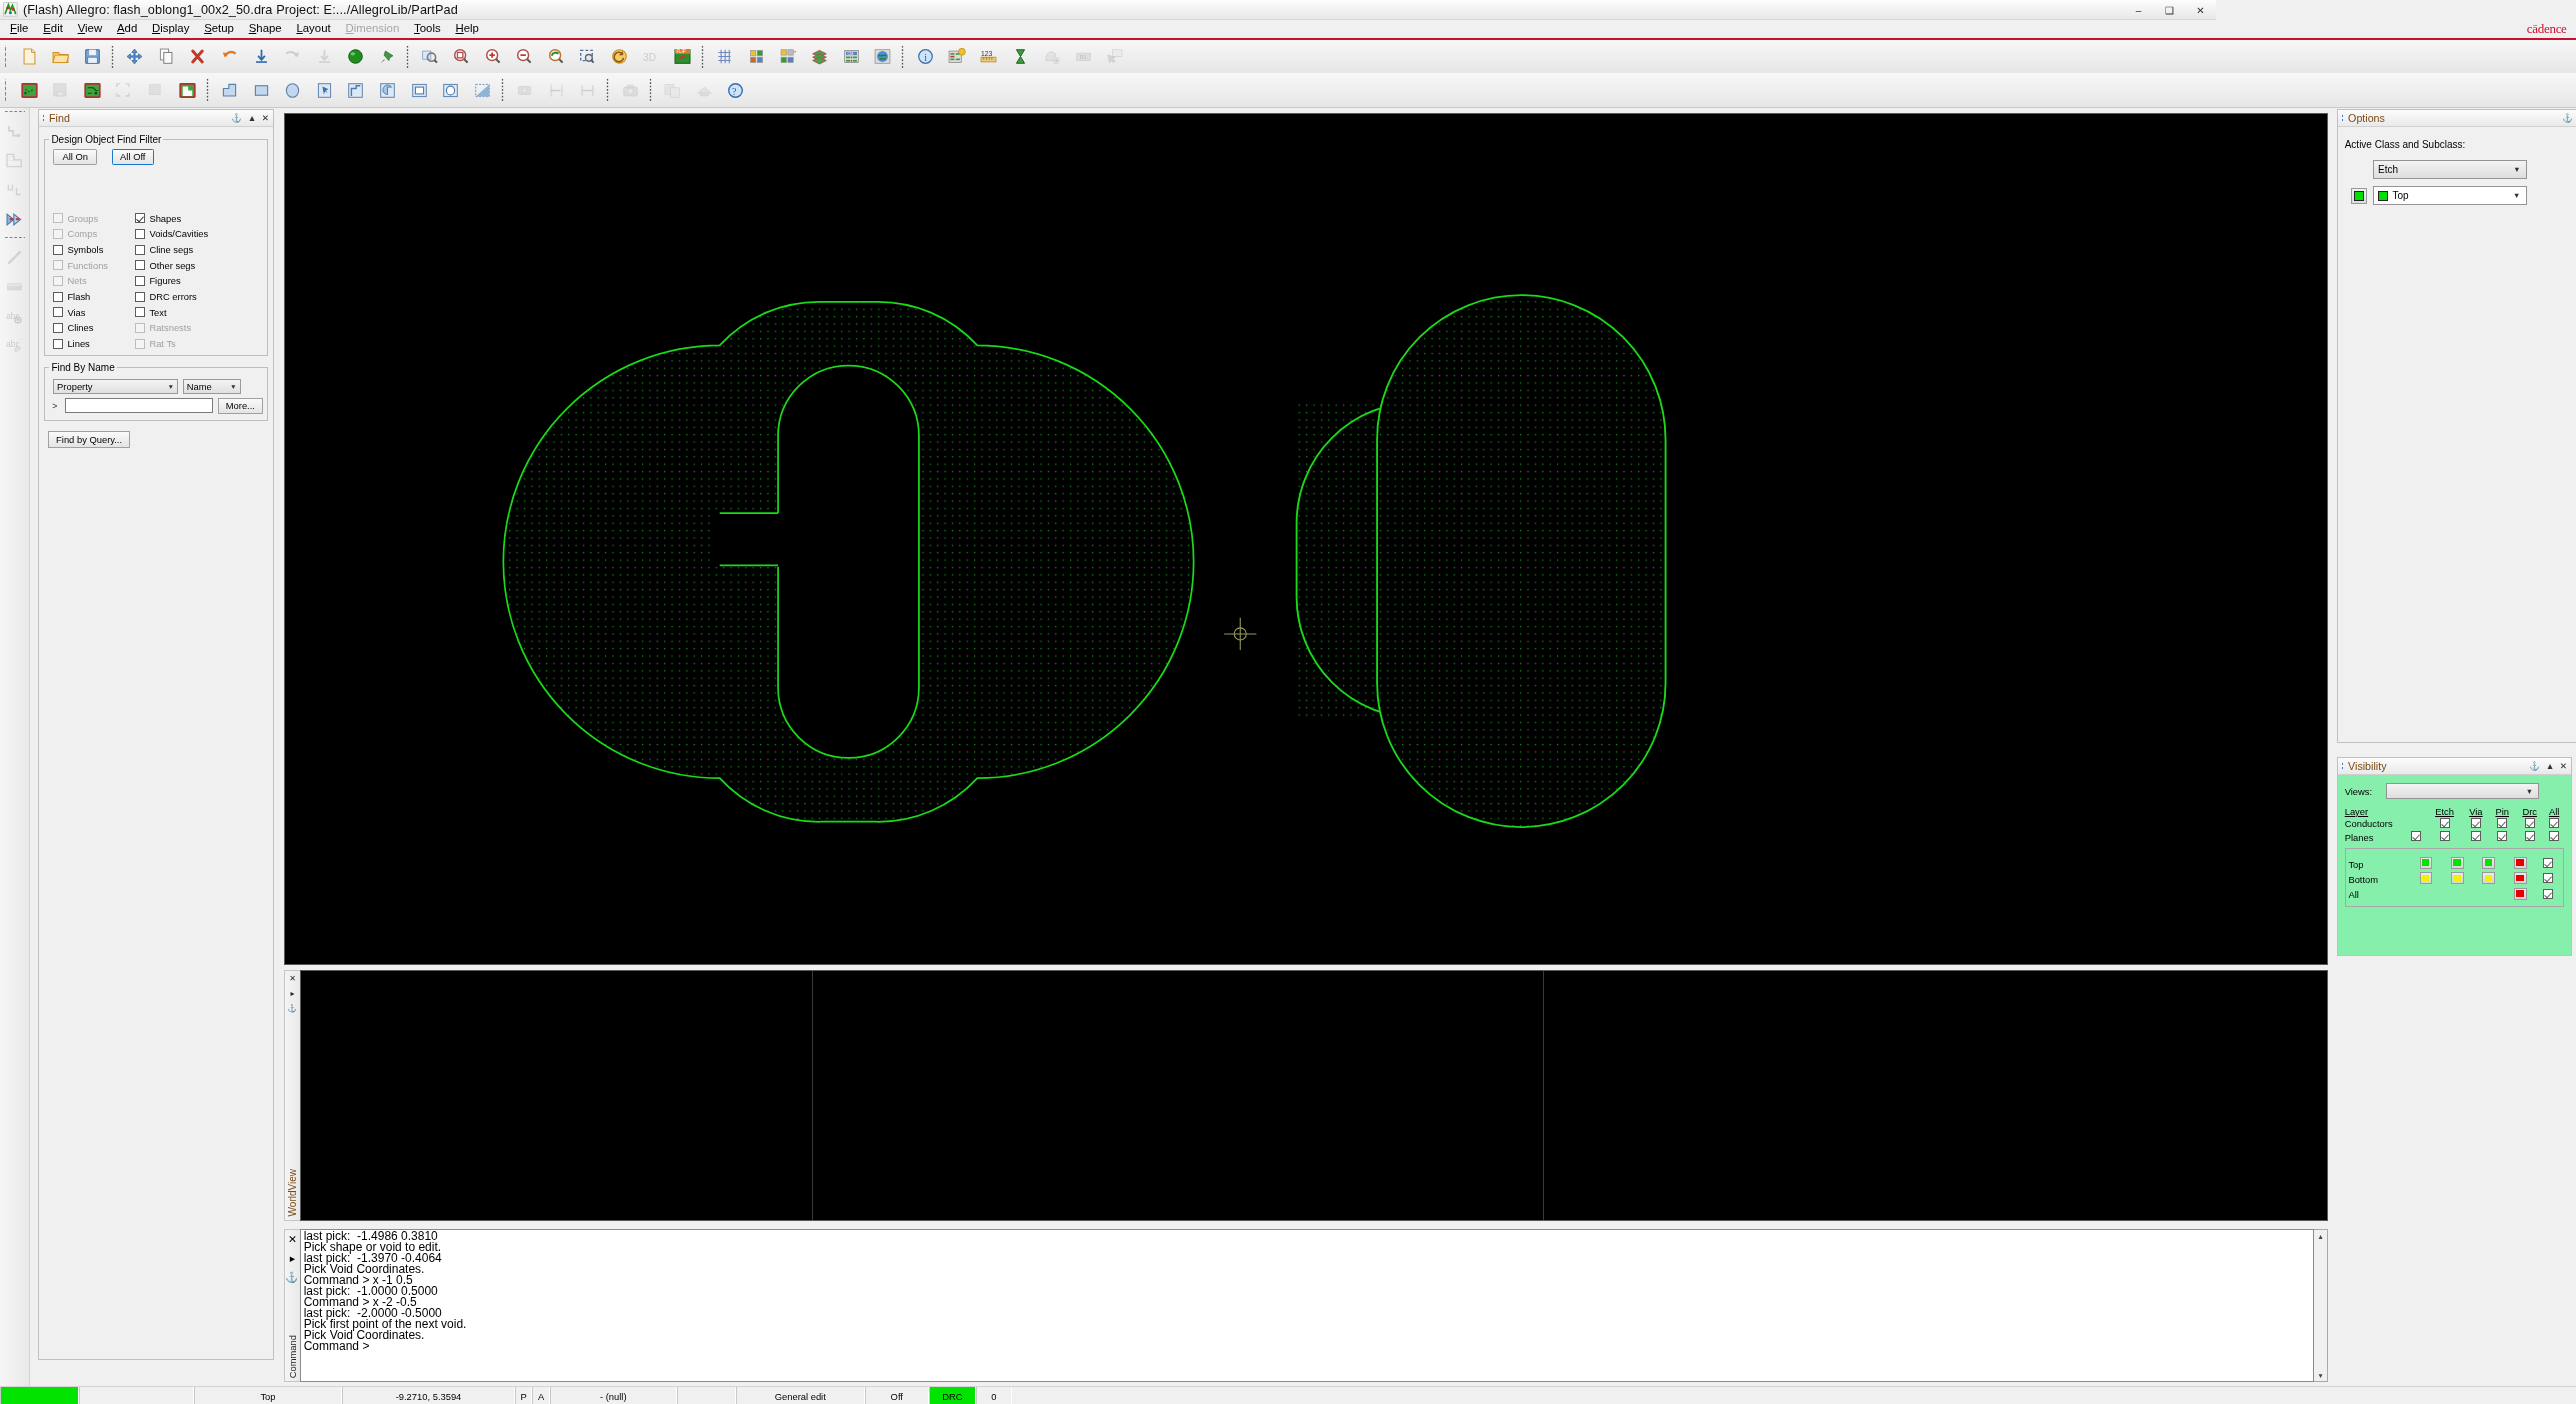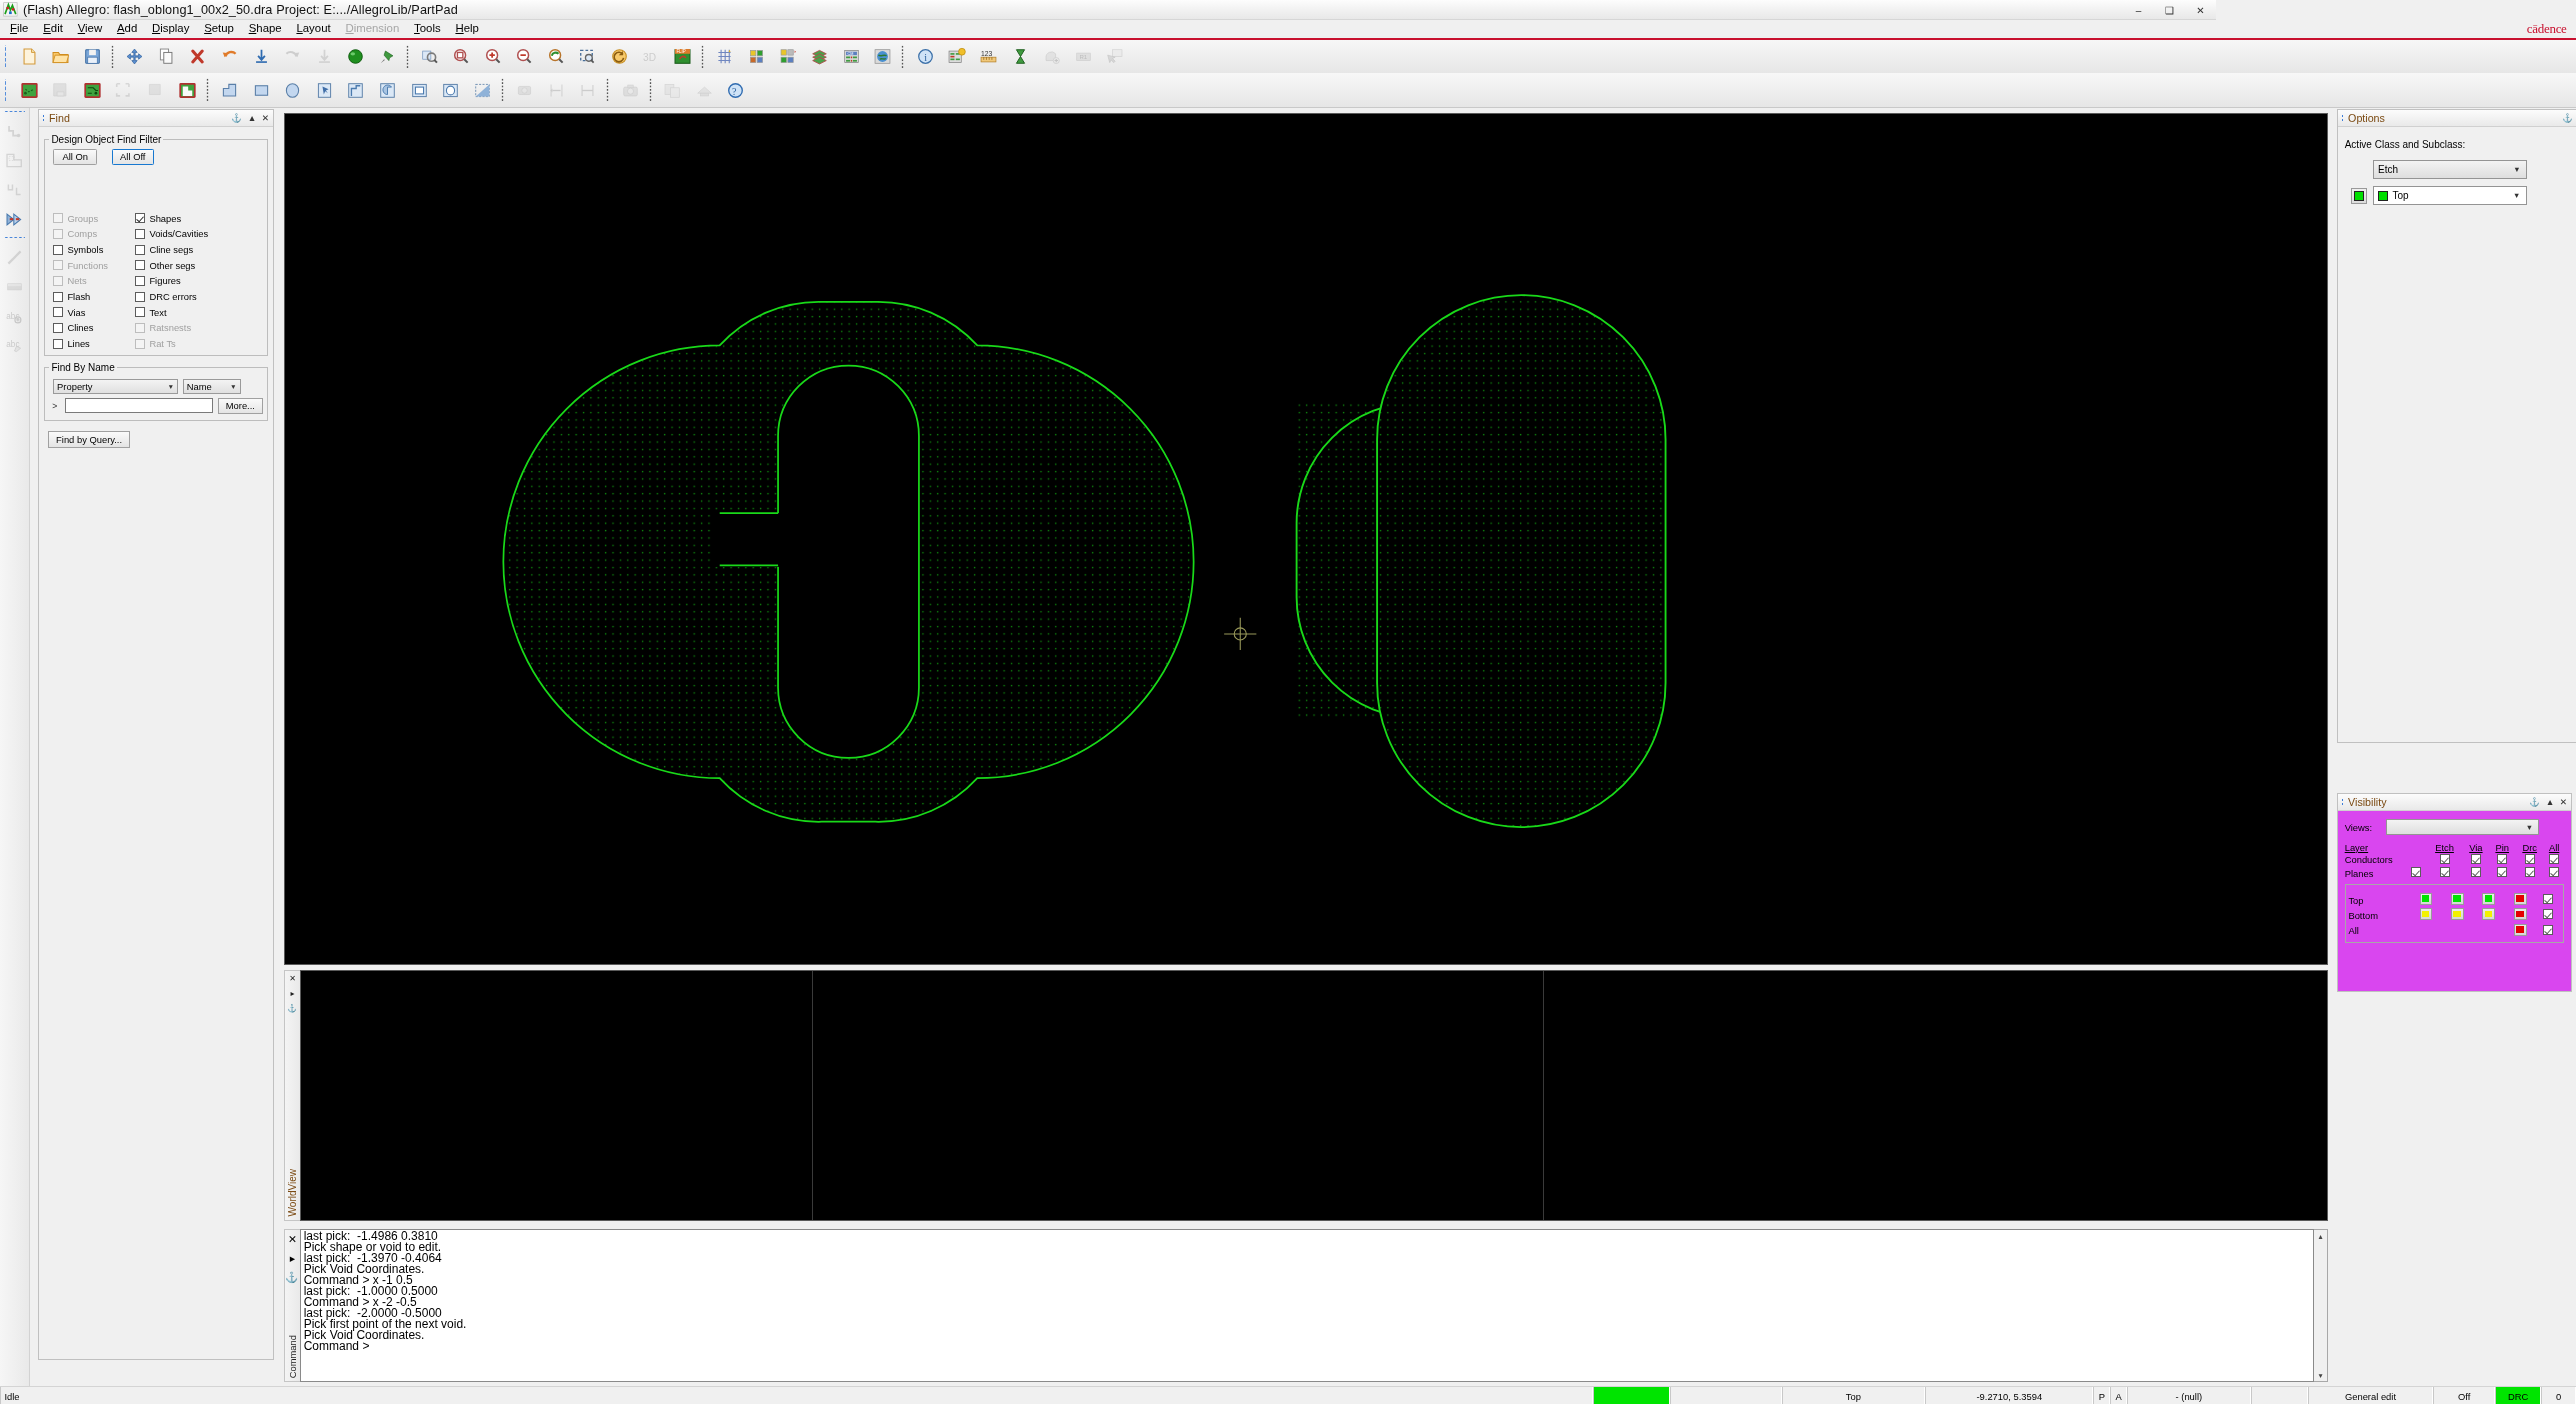--- a/index.html
+++ b/index.html
@@ -242,21 +242,21 @@
   }
   .sc-arrow { height: 12px; display: flex; align-items: center; }
 
   
   #options-panel {
     position: absolute; left: 2337px; top: 109px; width: 268px; height: 634px;
     background: #f0f0f0; border: 0.7px solid #c0c0c0;
   }
   #visibility-panel {
     position: absolute; left: 2337px; top: 757px; width: 235px; height: 199px;
-    background: #d946ef; border: 0.7px solid #c0c0c0; margin-top: 36px;
+    background: #86efac; border: 0.7px solid #c0c0c0;
   }
   .opt-label { font-size: 10px; color: #000; margin: 12px 0 0 6.7px; }
   .opt-row1 { display: flex; margin: 9.4px 0 0 35px; }
   .bigsel {
     width: 154px; height: 19px;
     background: linear-gradient(to bottom,#f3f3f3,#dedede);
     border: 0.7px solid #949494; font-size: 10px; color: #000;
     display: flex; align-items: center; padding: 0 4px; position: relative;
   }
   .bigsel.white { background: #fff; }
@@ -1126,21 +1126,20 @@
               <td><span class="cswatch"><i style="background:#e40000"></i></span></td>
               <td><span class="vck checked"></span></td>
             </tr>
           </tbody>
         </table>
     </div>
   </div>
 </div>
 
 <div id="statusbar">
-  <div class="sfield left" style="width:1641px">Idle</div>
   <div class="sfield green" style="width:79px"></div>
   <div class="sfield" style="width:115px"></div>
   <div class="sfield" style="width:148px">Top</div>
   <div class="sfield" style="width:173px">-9.2710, 5.3594</div>
   <div class="sfield" style="width:17.4px">P</div>
   <div class="sfield" style="width:17.4px">A</div>
   <div class="sfield" style="width:127px">- (null)</div>
   <div class="sfield" style="width:59px"></div>
   <div class="sfield" style="width:129px">General edit</div>
   <div class="sfield" style="width:64px">Off</div>

